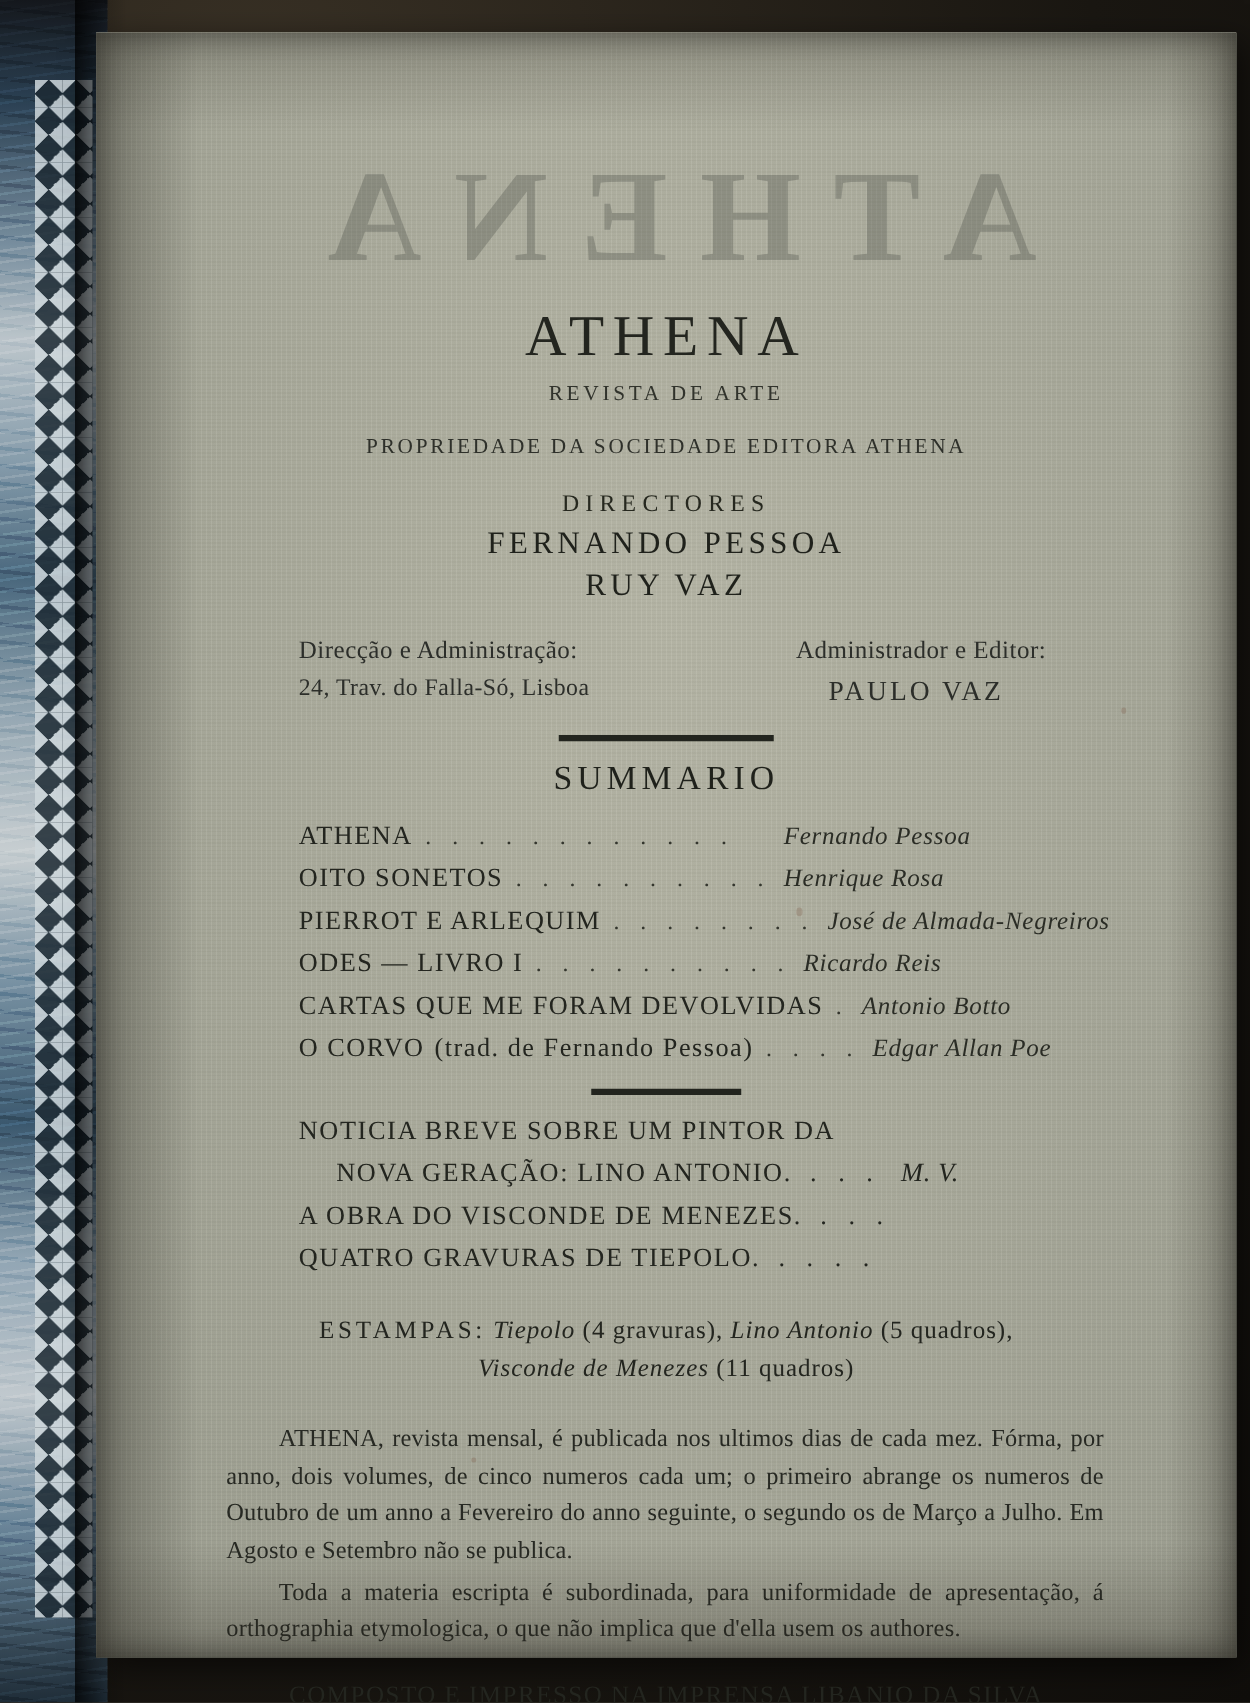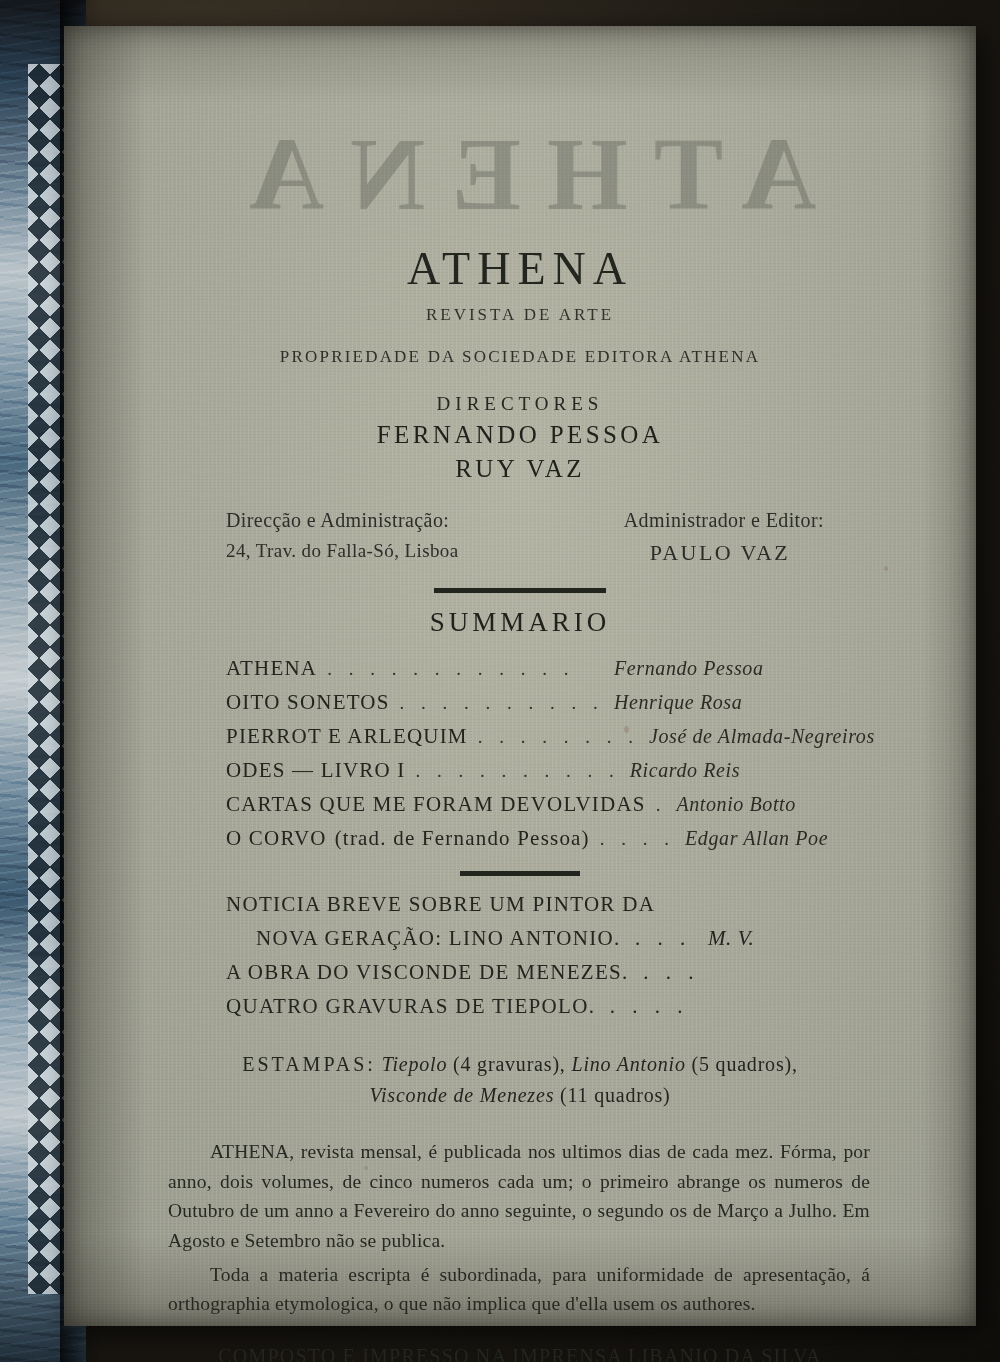--- a/index.html
+++ b/index.html
@@ -78,21 +78,21 @@
     left: 60px;
     top: 0;
     width: 42px;
     height: 1362px;
     background: linear-gradient(90deg, rgba(0,0,0,.75), rgba(0,0,0,.15) 60%, rgba(0,0,0,0));
   }
 
   
   .sheet {
     position: absolute;
-    left: 64px;
+    left: 77px;
     top: 26px;
     width: 912px;
     height: 1300px;
     background: #a9aa9c;
     background-image:
       repeating-linear-gradient(90deg, rgba(255,255,255,.05) 0 1px, rgba(0,0,0,.025) 1px 4px),
       repeating-linear-gradient(0deg, rgba(0,0,0,.018) 0 1px, rgba(255,255,255,.02) 1px 3px),
       radial-gradient(ellipse at 50% 35%, #b6b6a6 0%, #a8a99a 55%, #9a9c8e 100%);
     box-shadow: 0 0 26px rgba(0,0,0,.55) inset, 6px 8px 26px rgba(0,0,0,.6);
     color: #2c2e2a;

